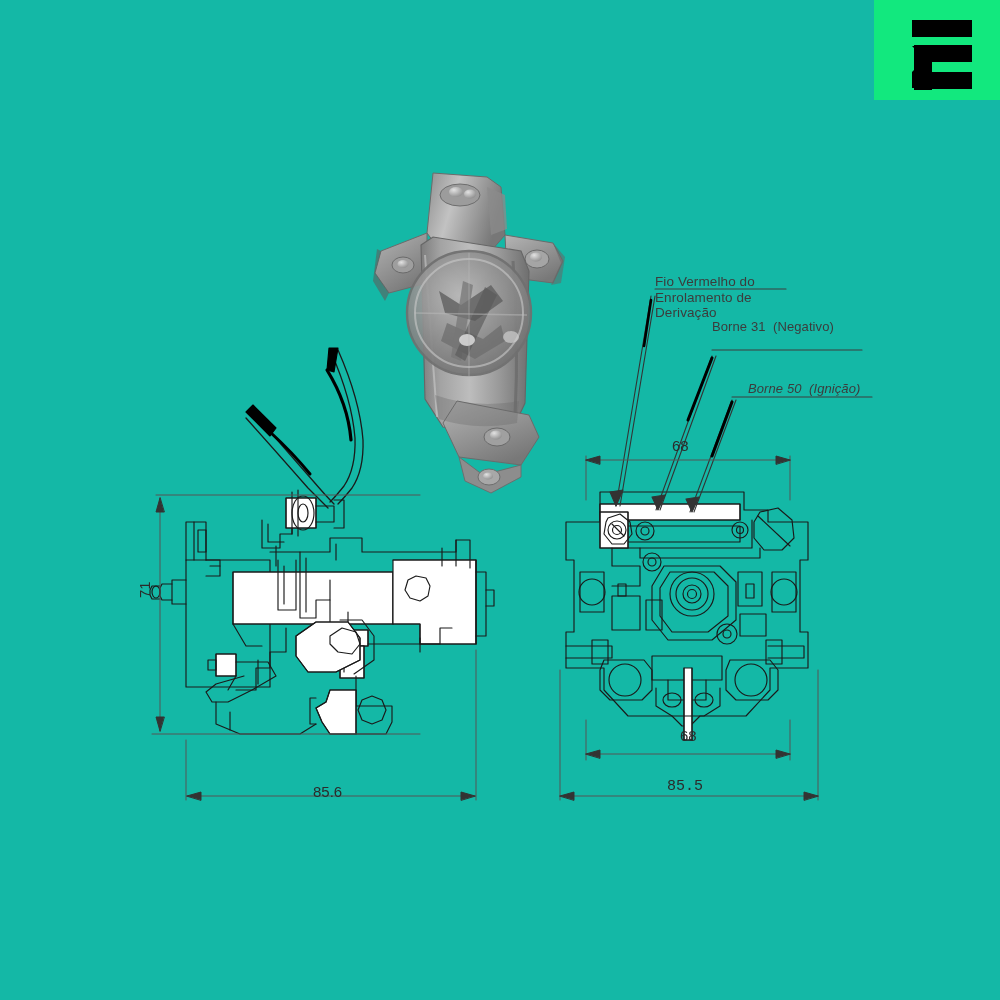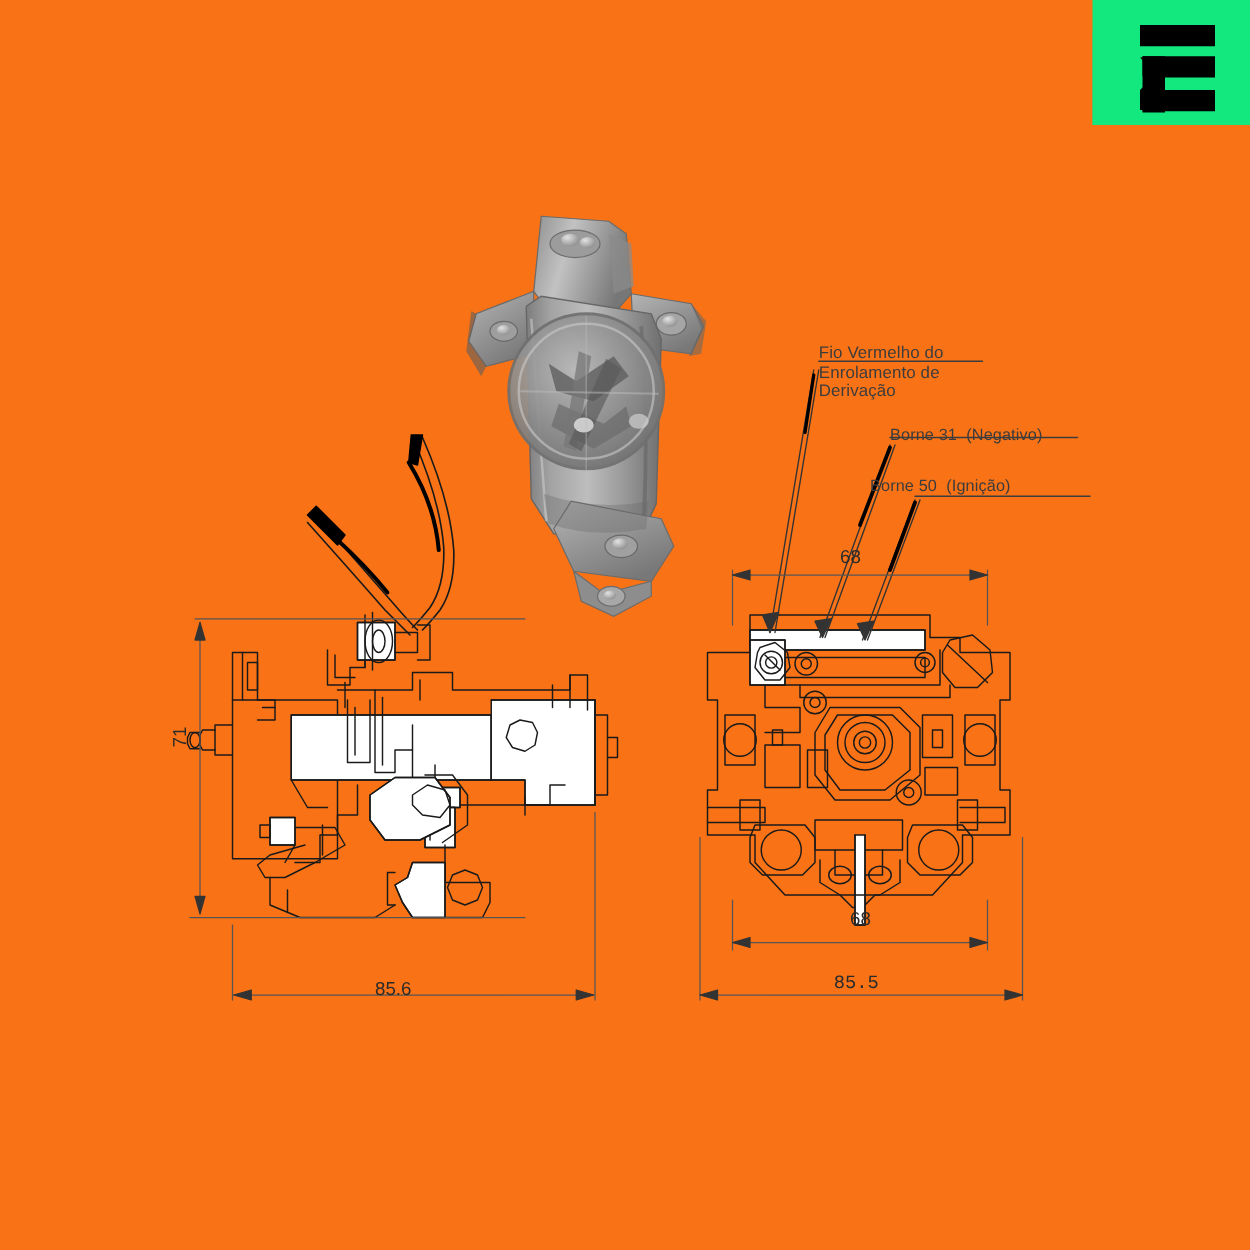--- a/index.html
+++ b/index.html
@@ -1,42 +1,42 @@
 <!DOCTYPE html>
 <html><head>
 <meta charset="utf-8">
 <style>
   html,body{margin:0;padding:0;background:#fff;}
   body{width:1000px;height:1000px;overflow:hidden;
        font-family:"Liberation Sans","DejaVu Sans",sans-serif;}
-  #page{position:relative;width:1000px;height:1000px;background:#f97316;}
+  #page{position:relative;width:1000px;height:1000px;background:#14b8a6;}
 
   
   #logo{position:absolute;left:874px;top:0px;width:126px;height:100px;}
   #logo .tile{position:absolute;inset:0;background:var(--brand,#12e87e);}
   #logo .glyph{position:absolute;left:0;top:0;width:100%;height:100%;}
 
   
   #photo{position:absolute;left:315px;top:165px;width:290px;height:330px;}
 
   
   #draw{position:absolute;left:0;top:0;width:1000px;height:1000px;}
 
   
   .note{position:absolute;color:#3c3c3c;font-size:13.5px;line-height:15.5px;
         white-space:pre;letter-spacing:0.1px;}
   .note.small{font-size:13px;}
   #note-fio{left:655px;top:274px;}
-  #note-b31{left:712px;top:340px;}
-  #note-b50{left:696px;top:381px;}
+  #note-b31{left:712px;top:319px;}
+  #note-b50{left:748px;top:381px;font-style:italic;}
 
   
   .dim{position:absolute;color:#2b2b2b;font-size:15px;white-space:pre;}
   #dim-71{left:136px;top:598px;transform:rotate(-90deg);transform-origin:left top;}
-  #dim-856{left:300px;top:783px;text-align:right;}
+  #dim-856{left:313px;top:783px;text-align:right;}
   #dim-68-top{left:672px;top:437px;}
   #dim-68-bot{left:680px;top:727px;}
   #dim-855{left:667px;top:778px;font-family:Liberation Mono, monospace;}
 </style>
 </head>
 <body>
 
 <div id="page">
 
   <div id="logo">

